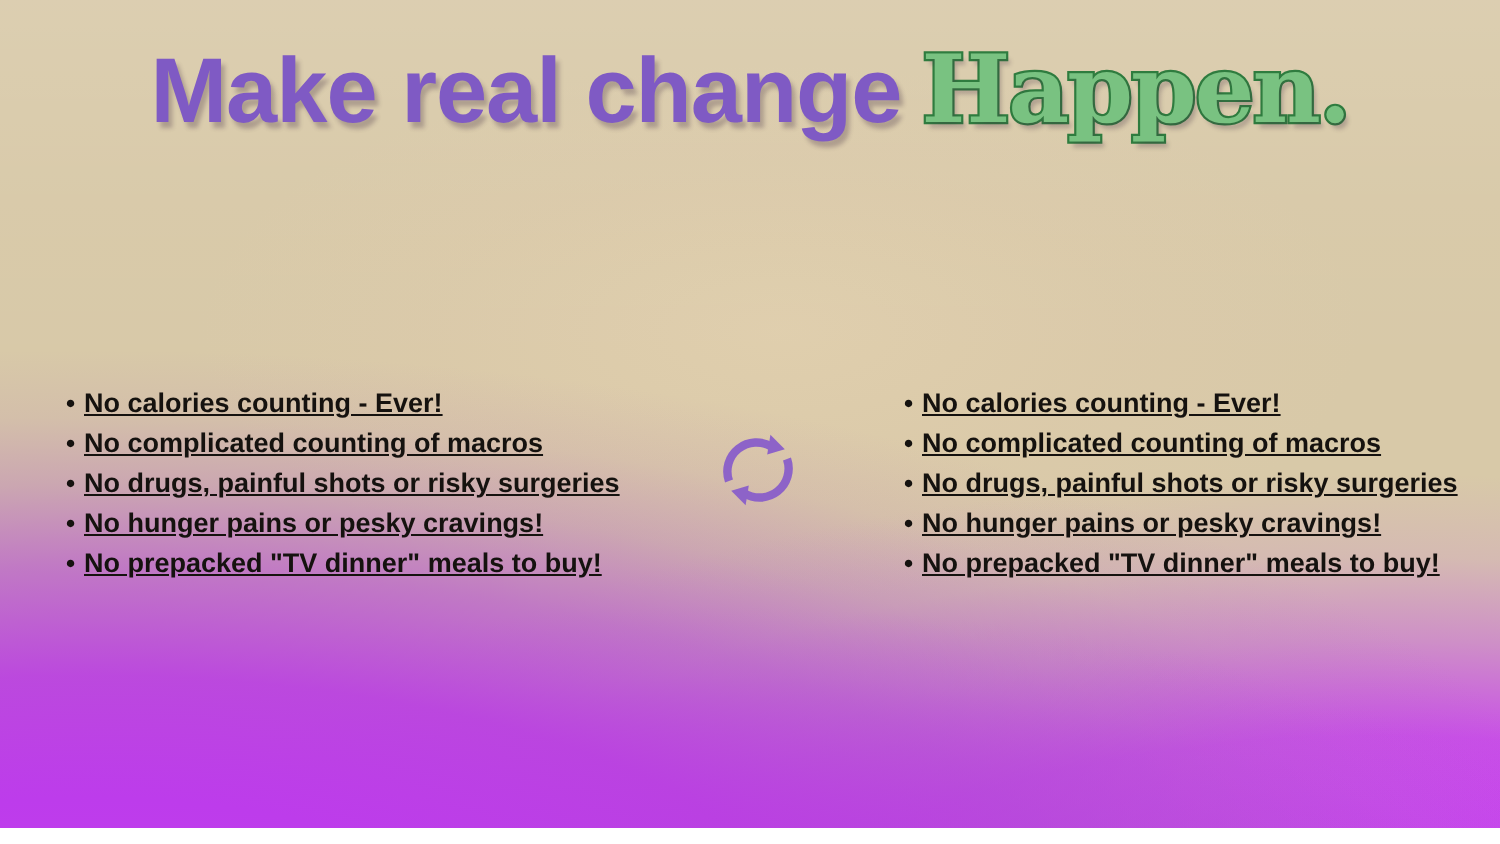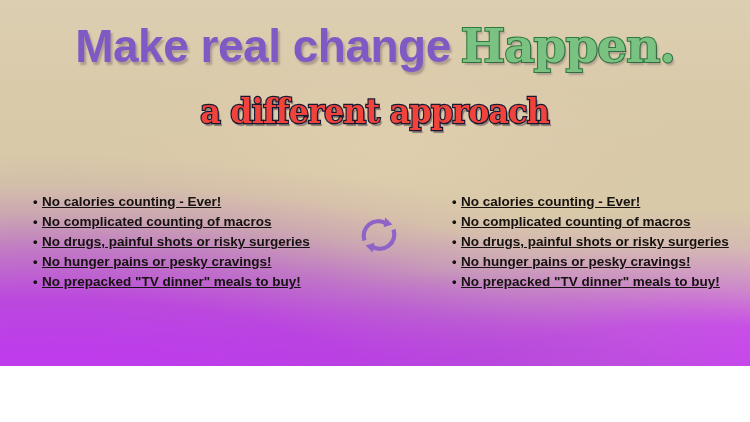--- a/index.html
+++ b/index.html
@@ -7,21 +7,21 @@
     padding: 0;
     background: #ffffff;
   }
   body {
     font-family: "Liberation Sans", sans-serif;
   }
 
   #poster {
     position: relative;
     width: 750px;
-    height: 366px;
+    height: 414px;
     overflow: hidden;
     background: #d8c9a8;
   }
 
   
   .bg-layer {
     position: absolute;
     inset: 0;
     pointer-events: none;
   }
@@ -206,23 +206,20 @@
   <div class="bg-layer bg-bloom"></div>
   <div class="bg-layer bg-haze"></div>
   <div class="bg-layer bg-blob-right"></div>
   <div class="bg-layer bg-blob-mid"></div>
   <div class="bg-layer bg-blob-left"></div>
 
   <div class="headline">
     <span class="headline-a">Make real change</span><span class="headline-b">Happen.</span>
   </div>
 
-  <div class="subtitle">
-    <span class="subtitle-text">a different approach</span>
-  </div>
 
   <ul class="bullet-list left">
     <li class="bullet-item">
       <span class="bullet-dot">•</span>
       <span class="bullet-label">No calories counting - Ever!</span>
     </li>
     <li class="bullet-item">
       <span class="bullet-dot">•</span>
       <span class="bullet-label">No complicated counting of macros</span>
     </li>

